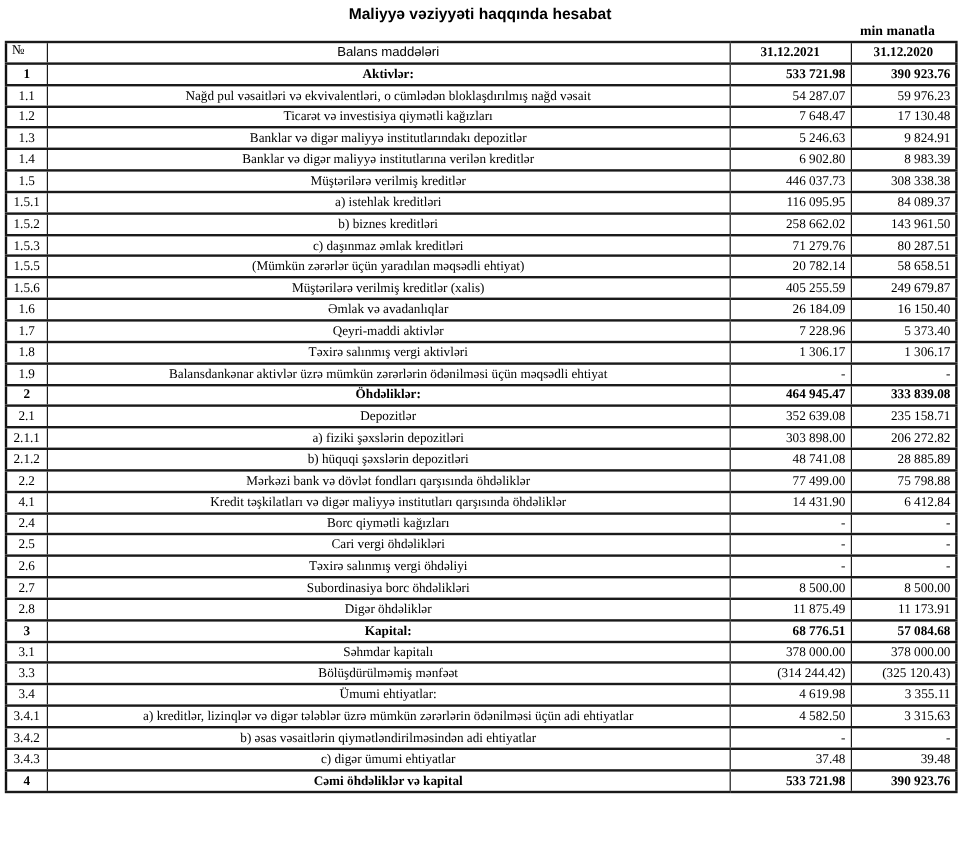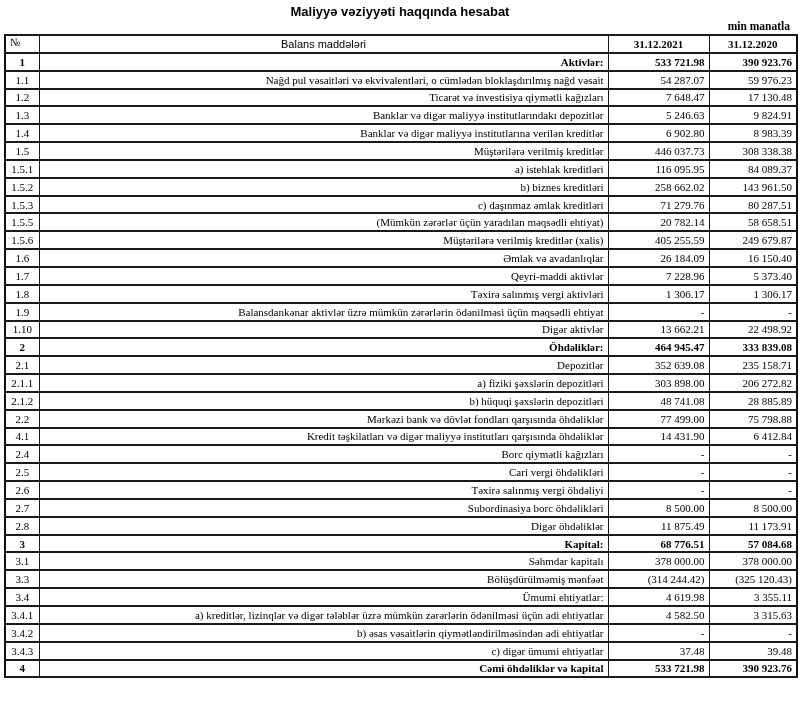--- a/index.html
+++ b/index.html
@@ -18,21 +18,21 @@
     font-weight: bold;
     font-size: 13px;
     padding-top: 4px;
     line-height: 15px;
   }
   .unit-note {
     text-align: right;
     font-family: "Liberation Serif", serif;
     font-weight: bold;
     font-size: 11.5px;
-    padding-right: 10px;
+    padding-right: 21px;
     margin-top: 1px;
     line-height: 13px;
   }
   table.balance {
     border-collapse: collapse;
     table-layout: fixed;
     width: 792px;
     margin: 1px 4px 0 4px;
   }
   table.balance td, table.balance th {
@@ -59,21 +59,21 @@
     font-family: "Liberation Sans", sans-serif;
     font-weight: normal;
     font-size: 11.5px;
     margin-top: 20px;
   }
   th.h-year {
     font-weight: bold;
     font-size: 11.5px;
   }
   td.c-no { text-align: center; font-size: 10.5px; padding: 0 1px; }
-  td.c-item { text-align: right; }
+  td.c-item { text-align: center; }
   td.c-val { text-align: right; padding-right: 8px; }
   tr.section-row td { font-weight: bold; }
 </style>
 </head>
 <body>
 
 <div class="page">
   <div class="title">Maliyyə vəziyyəti haqqında hesabat</div>
   <div class="unit-note">min manatla</div>
 
@@ -176,26 +176,20 @@
     <td class="c-item">Təxirə salınmış vergi aktivləri</td>
     <td class="c-val">1 306.17</td>
     <td class="c-val">1 306.17</td>
   </tr>
         <tr>
     <td class="c-no">1.9</td>
     <td class="c-item">Balansdankənar aktivlər üzrə mümkün zərərlərin ödənilməsi üçün məqsədli ehtiyat</td>
     <td class="c-val">-</td>
     <td class="c-val">-</td>
   </tr>
-        <tr>
-    <td class="c-no">1.10</td>
-    <td class="c-item">Digər aktivlər</td>
-    <td class="c-val">13 662.21</td>
-    <td class="c-val">22 498.92</td>
-  </tr>
         <tr class="section-row">
     <td class="c-no">2</td>
     <td class="c-item">Öhdəliklər:</td>
     <td class="c-val">464 945.47</td>
     <td class="c-val">333 839.08</td>
   </tr>
         <tr>
     <td class="c-no">2.1</td>
     <td class="c-item">Depozitlər</td>
     <td class="c-val">352 639.08</td>

